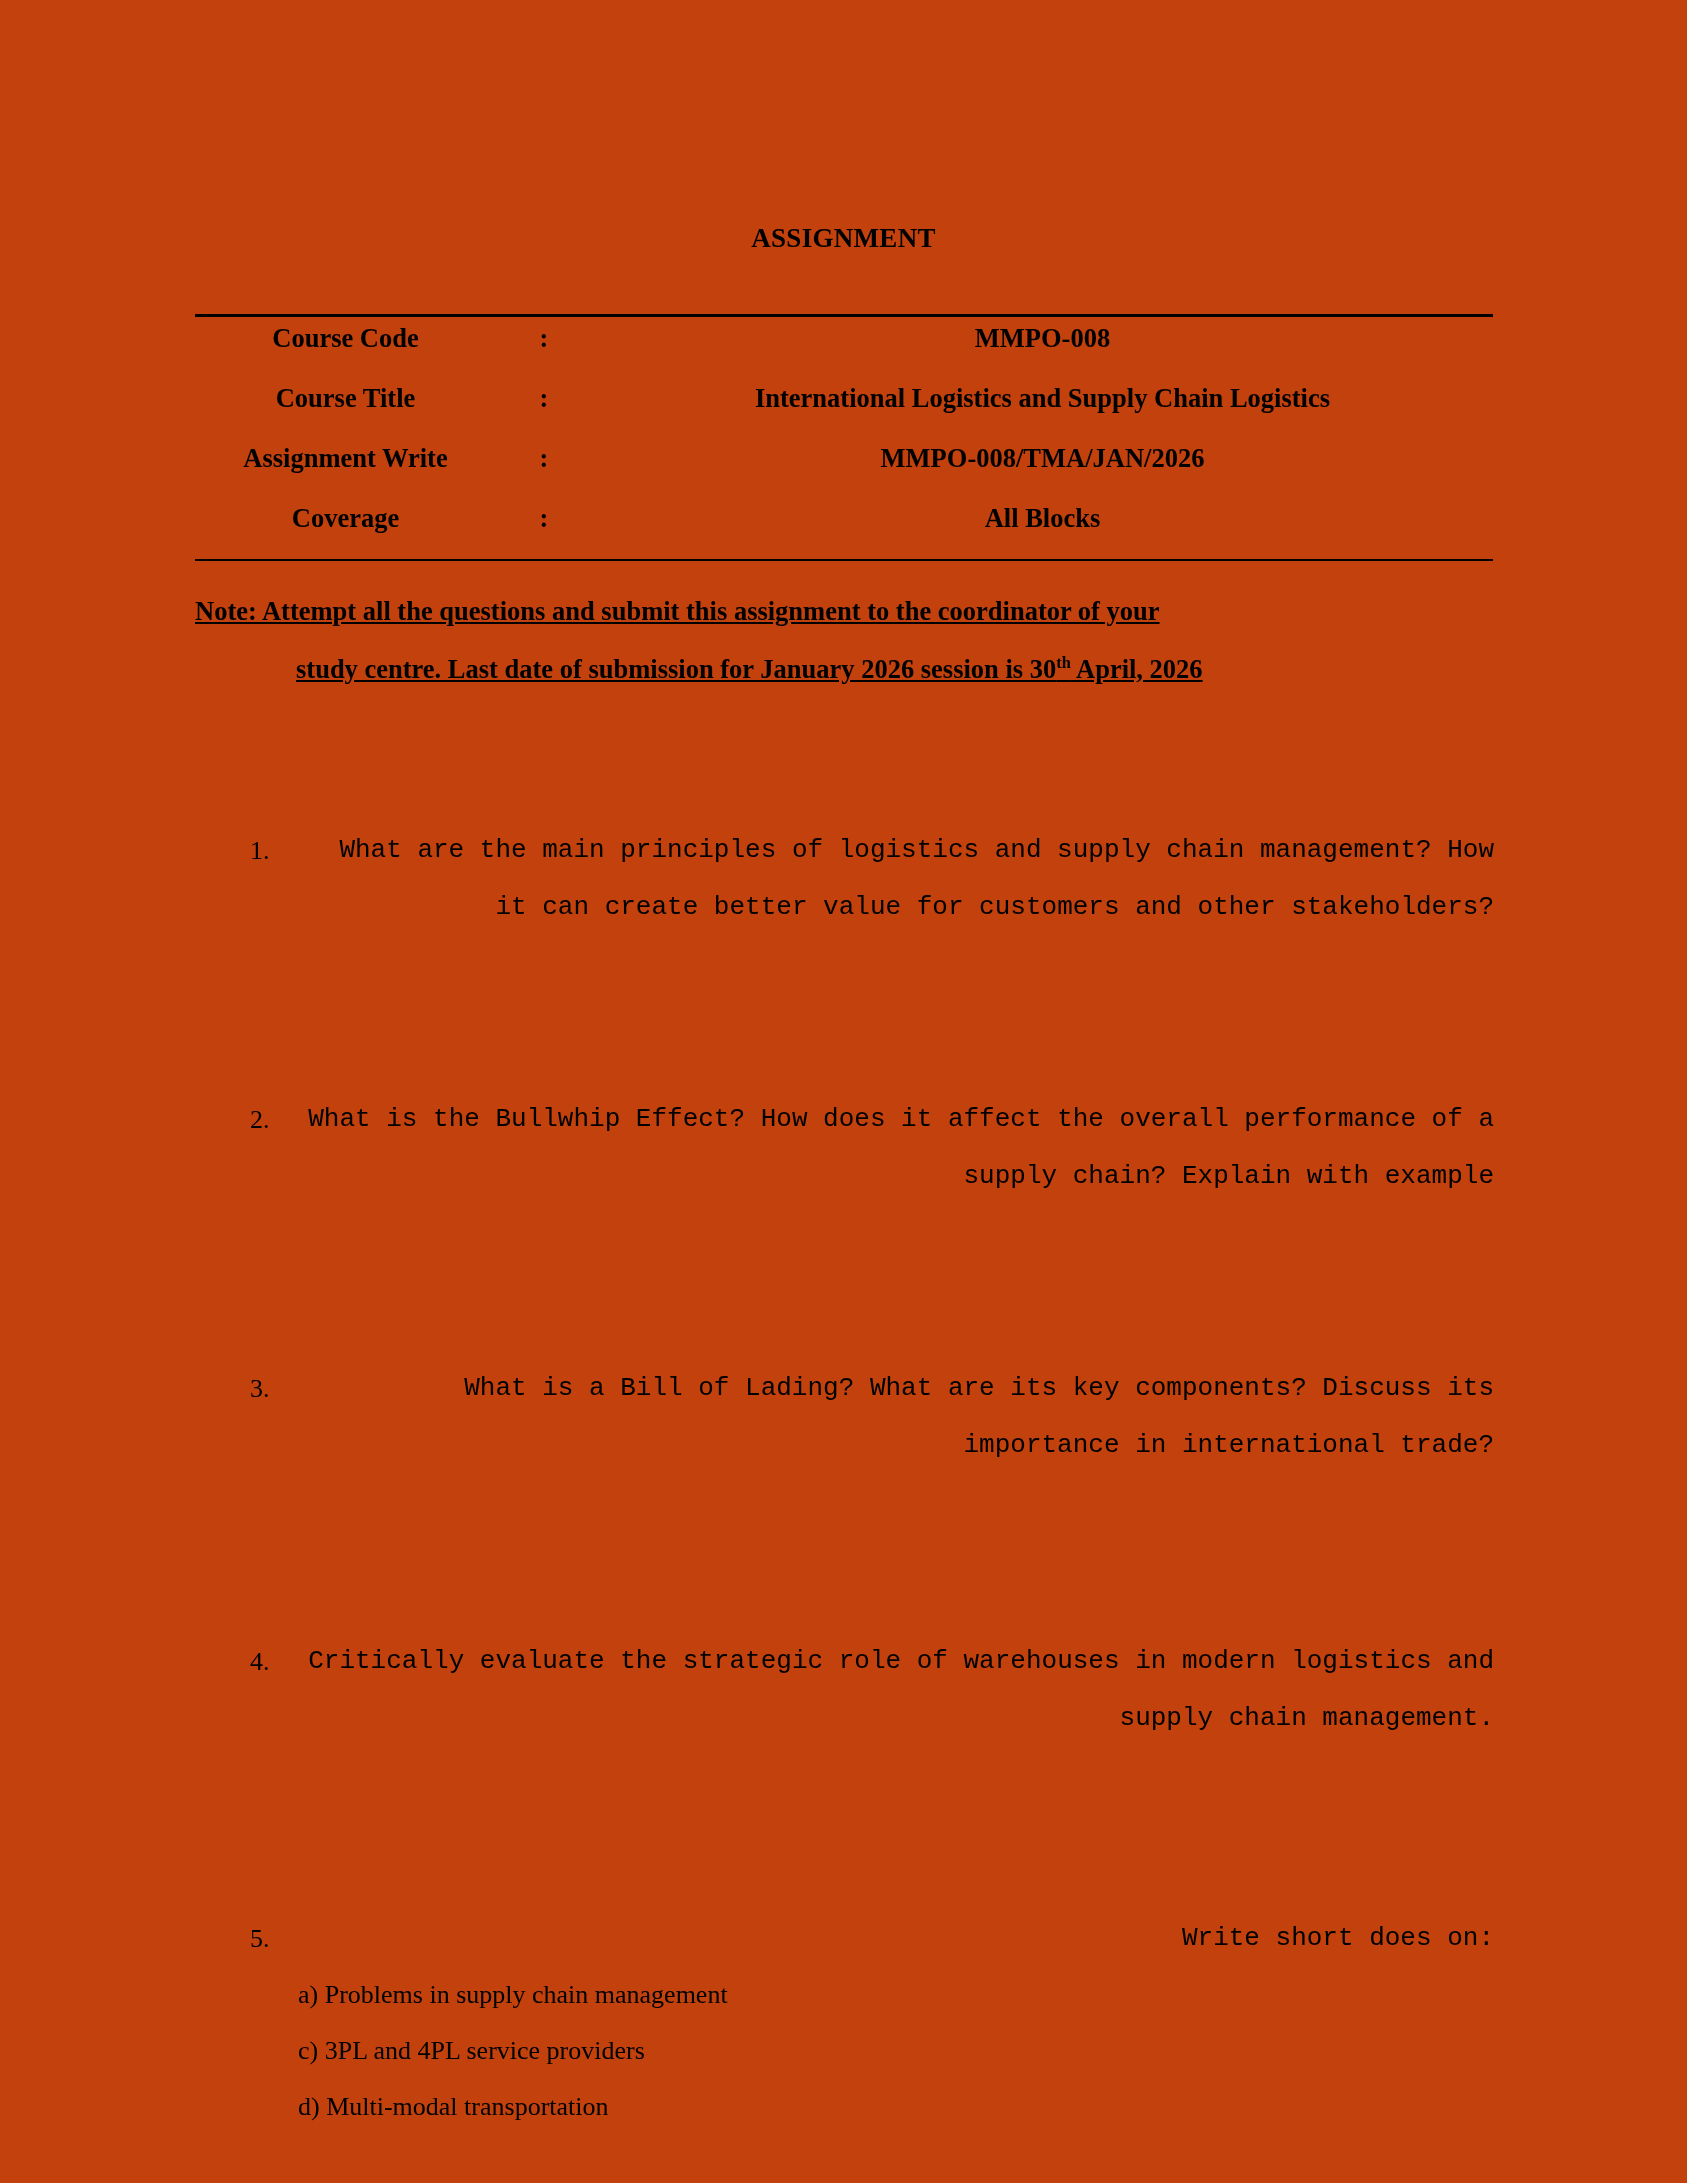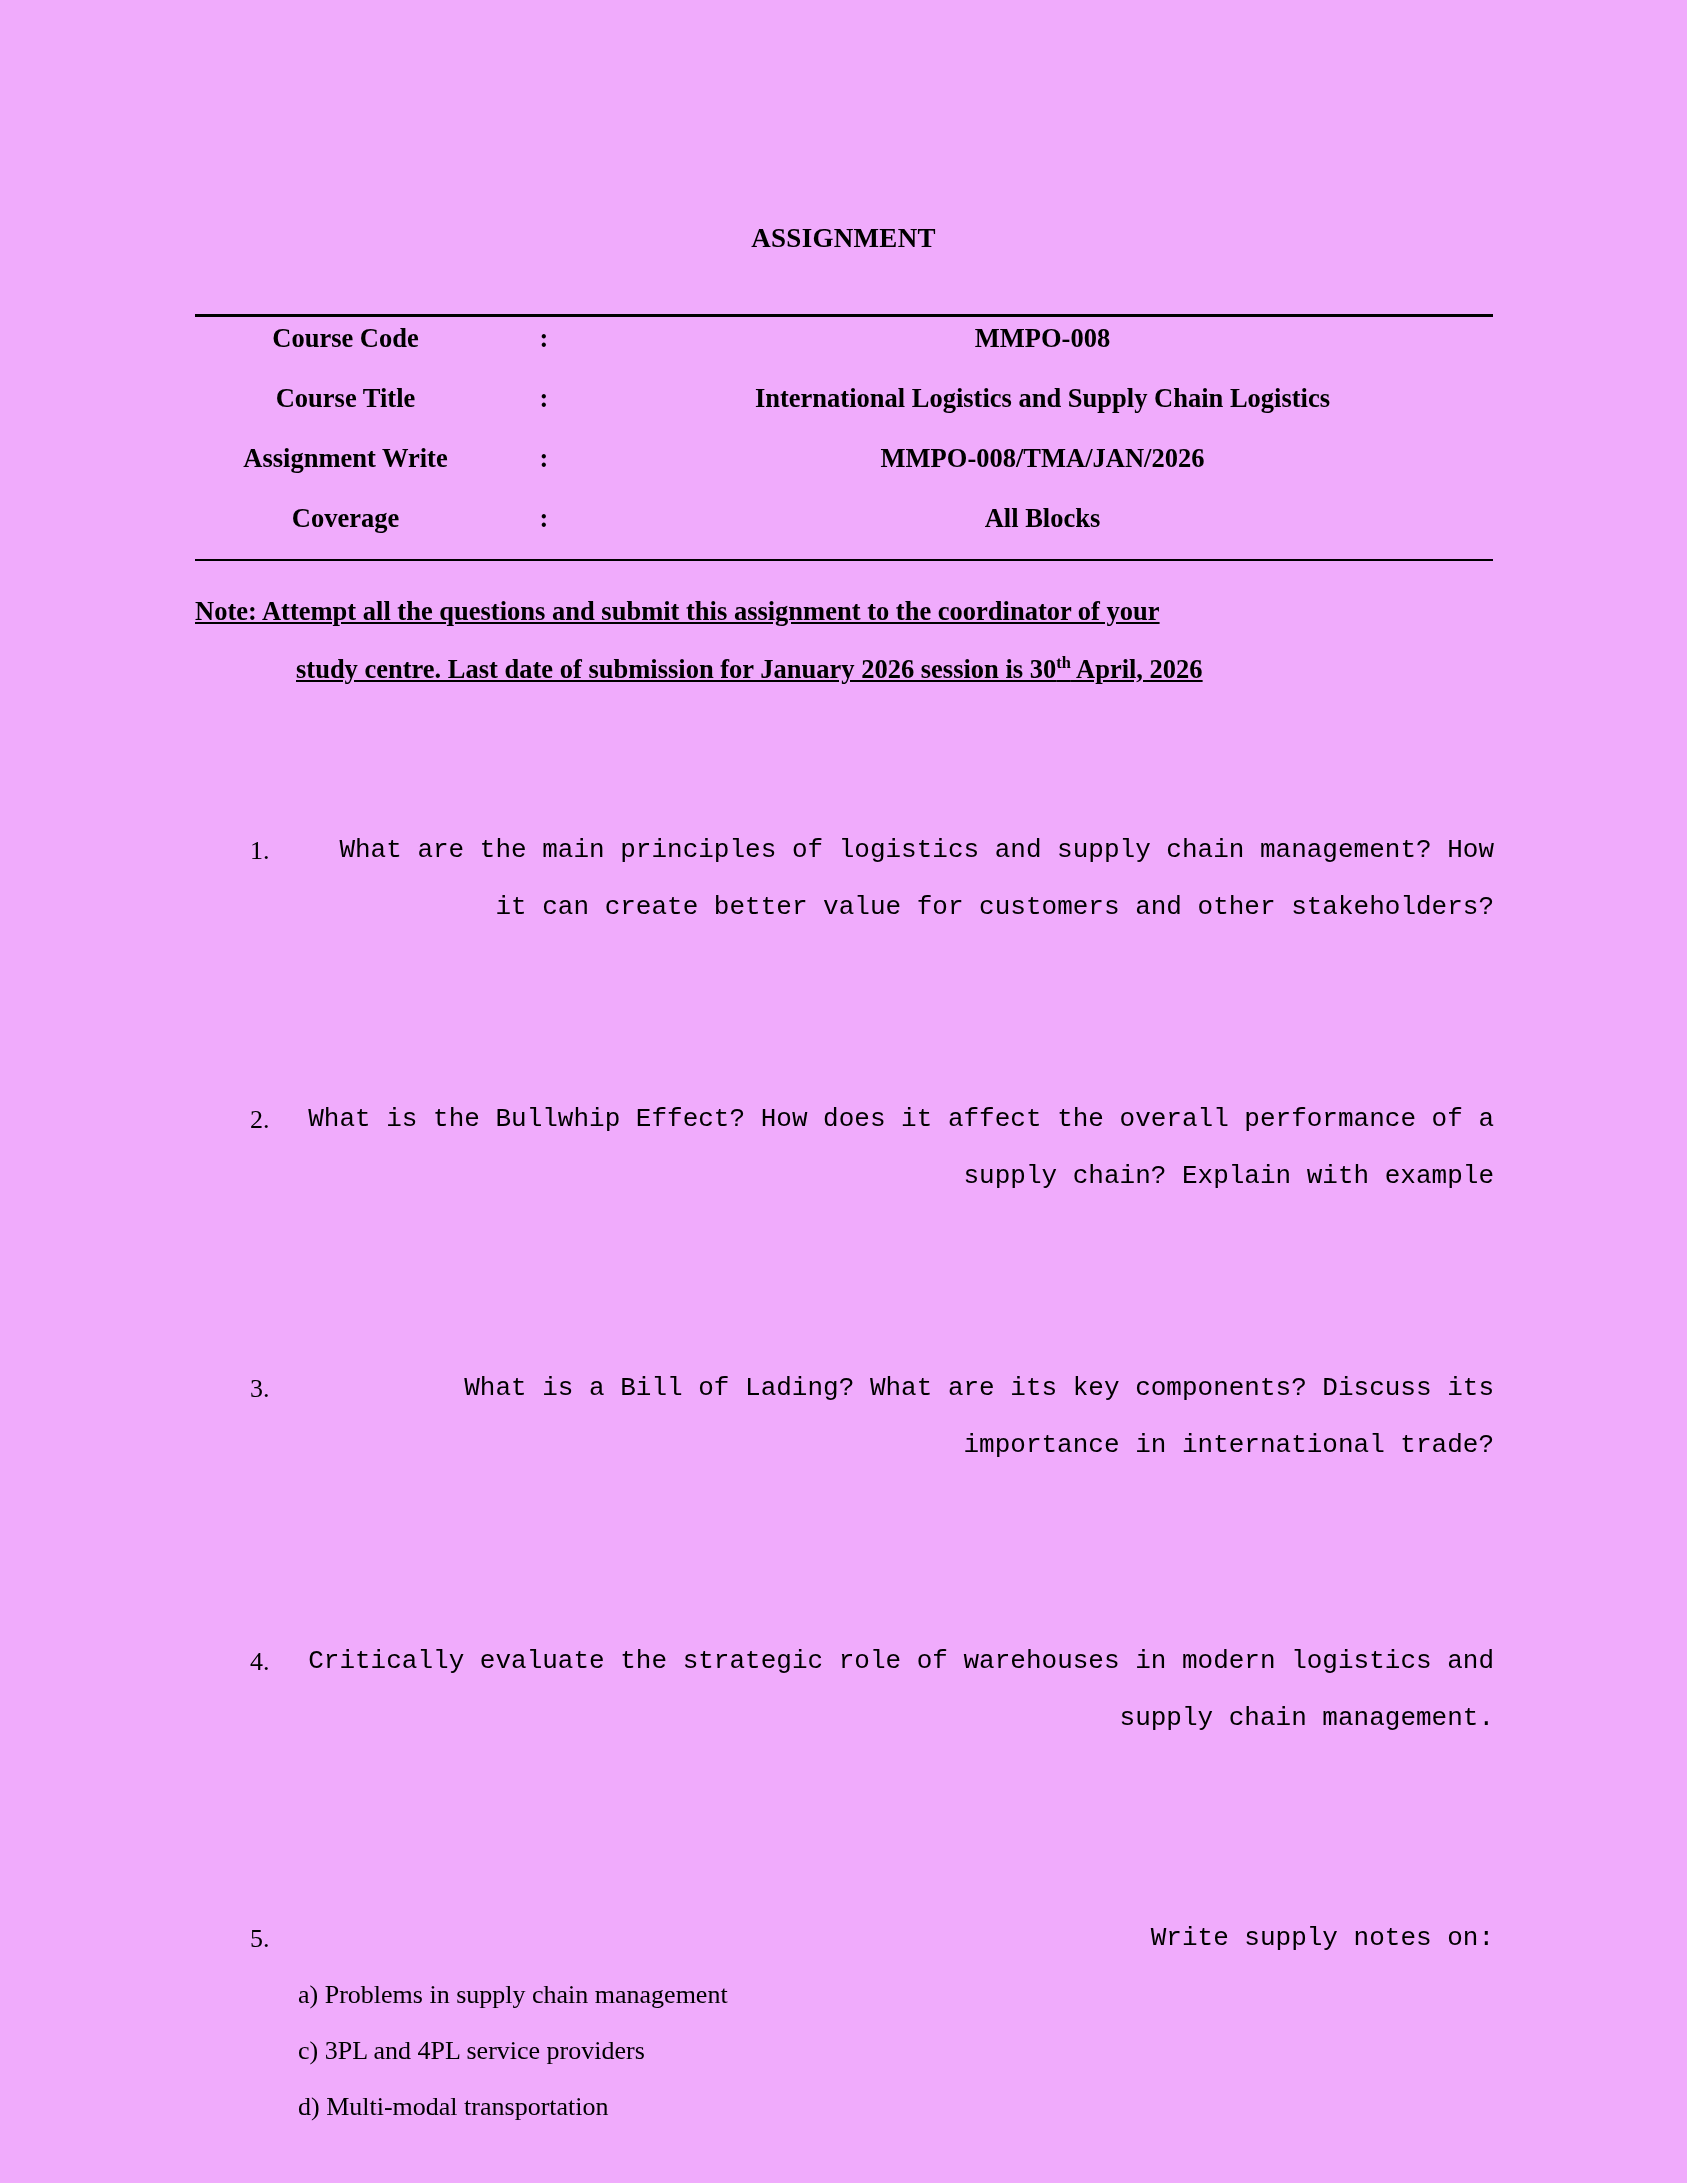--- a/index.html
+++ b/index.html
@@ -5,21 +5,21 @@
 <style>
   html, body {
     margin: 0;
     padding: 0;
     background: #ffffff;
   }
   .page {
     position: relative;
     width: 1687px;
     height: 2183px;
-    background: #f0abfc;
+    background: #c2410c;
     font-family: "Liberation Serif", "DejaVu Serif", serif;
     color: #000000;
     overflow: hidden;
   }
 
   
   .doc-title {
     position: absolute;
     left: 195px;
     top: 223px;
@@ -188,21 +188,21 @@
     <div class="q-gap-3"></div>
 
     <div class="q-item">
       <span class="q-num">4.</span>
       <span class="q-text">Critically evaluate the strategic role of warehouses in modern logistics and supply chain management.</span>
     </div>
     <div class="q-gap-4"></div>
 
     <div class="q-item">
       <span class="q-num">5.</span>
-      <span class="q-text">Write supply notes on:</span>
+      <span class="q-text">Write short does on:</span>
       <span class="sub-list">
         <span class="sub-item">a) Problems in supply chain management</span>
         <span class="sub-item">c) 3PL and 4PL service providers</span>
         <span class="sub-item">d) Multi-modal transportation</span>
       </span>
     </div>
 
   </div>
 
 </div>

